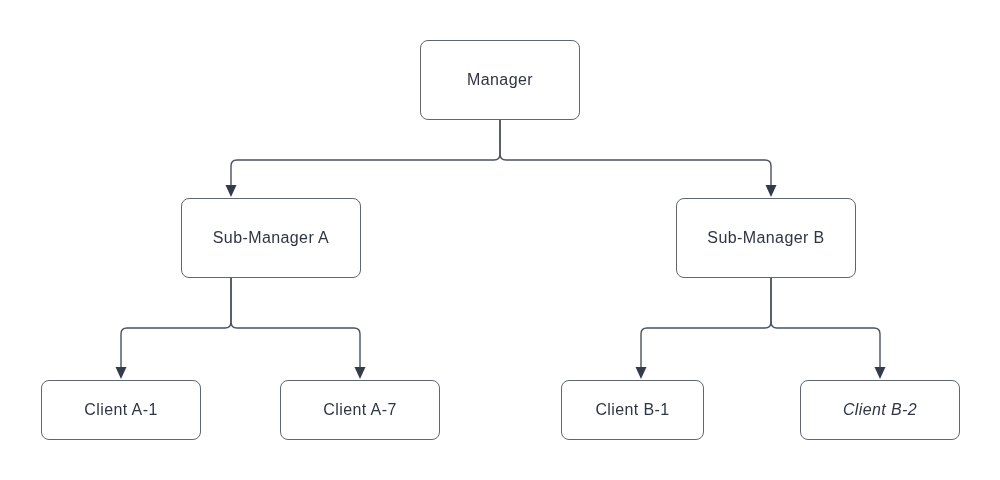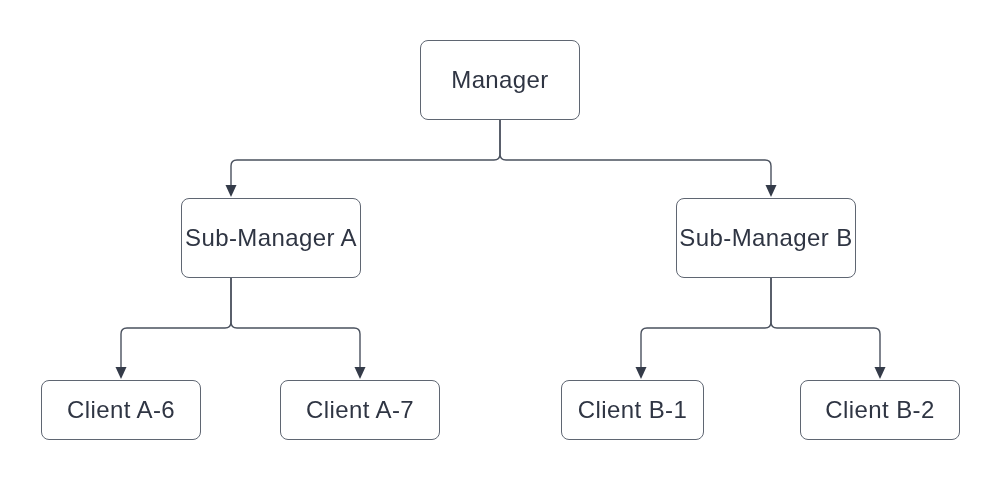--- a/index.html
+++ b/index.html
@@ -32,21 +32,21 @@
     box-sizing: border-box;
     background: var(--node-fill, #ffffff);
     border: 1.4px solid var(--node-border, #5f6672);
     border-radius: 8px;
     display: flex;
     align-items: center;
     justify-content: center;
   }
   .node span {
     color: var(--text-color, #2f3543);
-    font-size: 24px;
+    font-size: 16px;
     letter-spacing: 0.4px;
     white-space: nowrap;
     line-height: 1;
   }
   .connector {
     fill: none;
     stroke: var(--connector-color, #4a515e);
     stroke-width: 1.4px;
   }
   .arrowhead {
@@ -76,25 +76,25 @@
       <div class="node" style="left: 420px; top: 40px; width: 160px; height: 80px;">
         <span>Manager</span>
       </div>
       <div class="node" style="left: 141px; top: 198px; width: 180px; height: 80px; margin-left: 40px;">
         <span>Sub-Manager A</span>
       </div>
       <div class="node" style="left: 676px; top: 198px; width: 180px; height: 80px;">
         <span>Sub-Manager B</span>
       </div>
       <div class="node" style="left: 41px; top: 380px; width: 160px; height: 60px;">
-        <span>Client A-6</span>
+        <span>Client A-1</span>
       </div>
       <div class="node" style="left: 280px; top: 380px; width: 160px; height: 60px;">
         <span>Client A-7</span>
       </div>
       <div class="node" style="left: 561px; top: 380px; width: 143px; height: 60px;">
         <span>Client B-1</span>
       </div>
-      <div class="node" style="left: 800px; top: 380px; width: 160px; height: 60px;">
+      <div class="node" style="left: 800px; top: 380px; width: 160px; height: 60px; font-style: italic;">
         <span>Client B-2</span>
       </div>
     </div>
 </div>
 
 </body></html>

